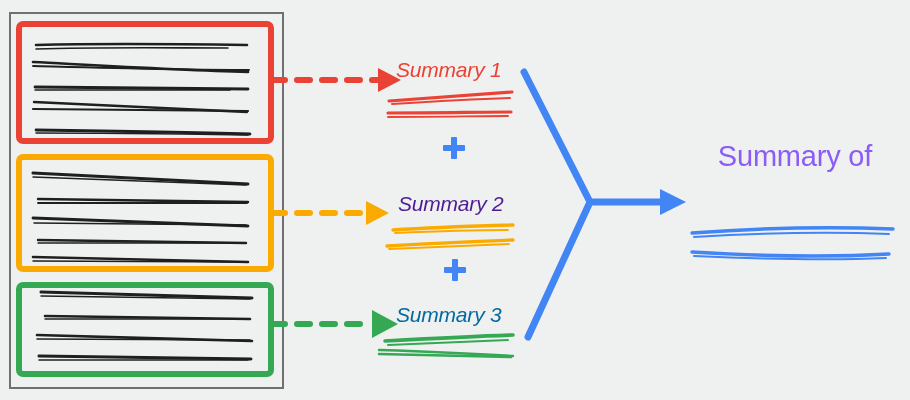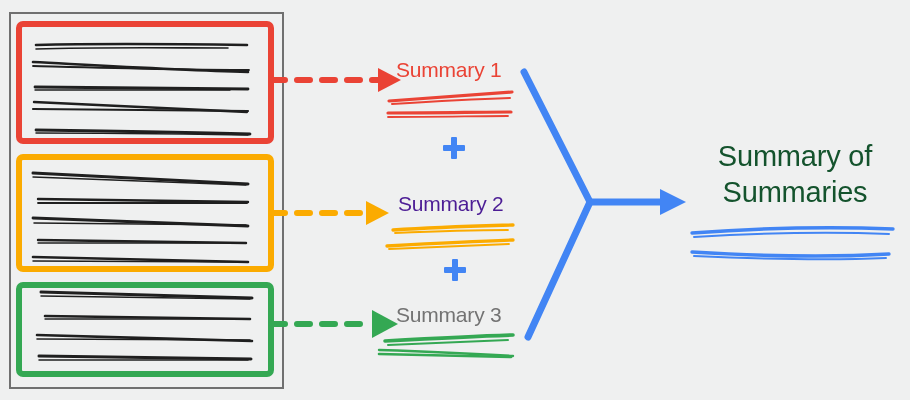--- a/index.html
+++ b/index.html
@@ -24,28 +24,29 @@
   }
   .label {
     position: absolute;
     white-space: nowrap;
     font-family: "Liberation Sans", sans-serif;
     font-weight: 400;
     letter-spacing: -0.2px;
   }
   .summary-label {
     font-size: 21px;
+    font-style: italic;
   }
   #label-summary-1 { left: 396px; top: 58px; color: #ea4335; }
   #label-summary-2 { left: 398px; top: 192px; color: #4c1d95; }
-  #label-summary-3 { left: 396px; top: 303px; color: #737373; }
+  #label-summary-3 { left: 396px; top: 303px; color: #0369a1; }
   #label-final {
     left: 700px;
     top: 138px;
-    color: #14532d;
+    color: #8b5cf6;
     font-size: 29px;
     line-height: 36px;
     text-align: center;
     width: 190px;
   }
   #label-final .line2 { display: block; }
 </style>
 </head>
 <body>
 
@@ -163,14 +164,13 @@
 </svg>
 
 <div class="label summary-label" id="label-summary-1">Summary 1</div>
 
 <div class="label summary-label" id="label-summary-2">Summary 2</div>
 
 <div class="label summary-label" id="label-summary-3">Summary 3</div>
 
 <div class="label" id="label-final">
   <span>Summary of</span>
-  <span class="line2">Summaries</span>
 </div>
 
 </body></html>

